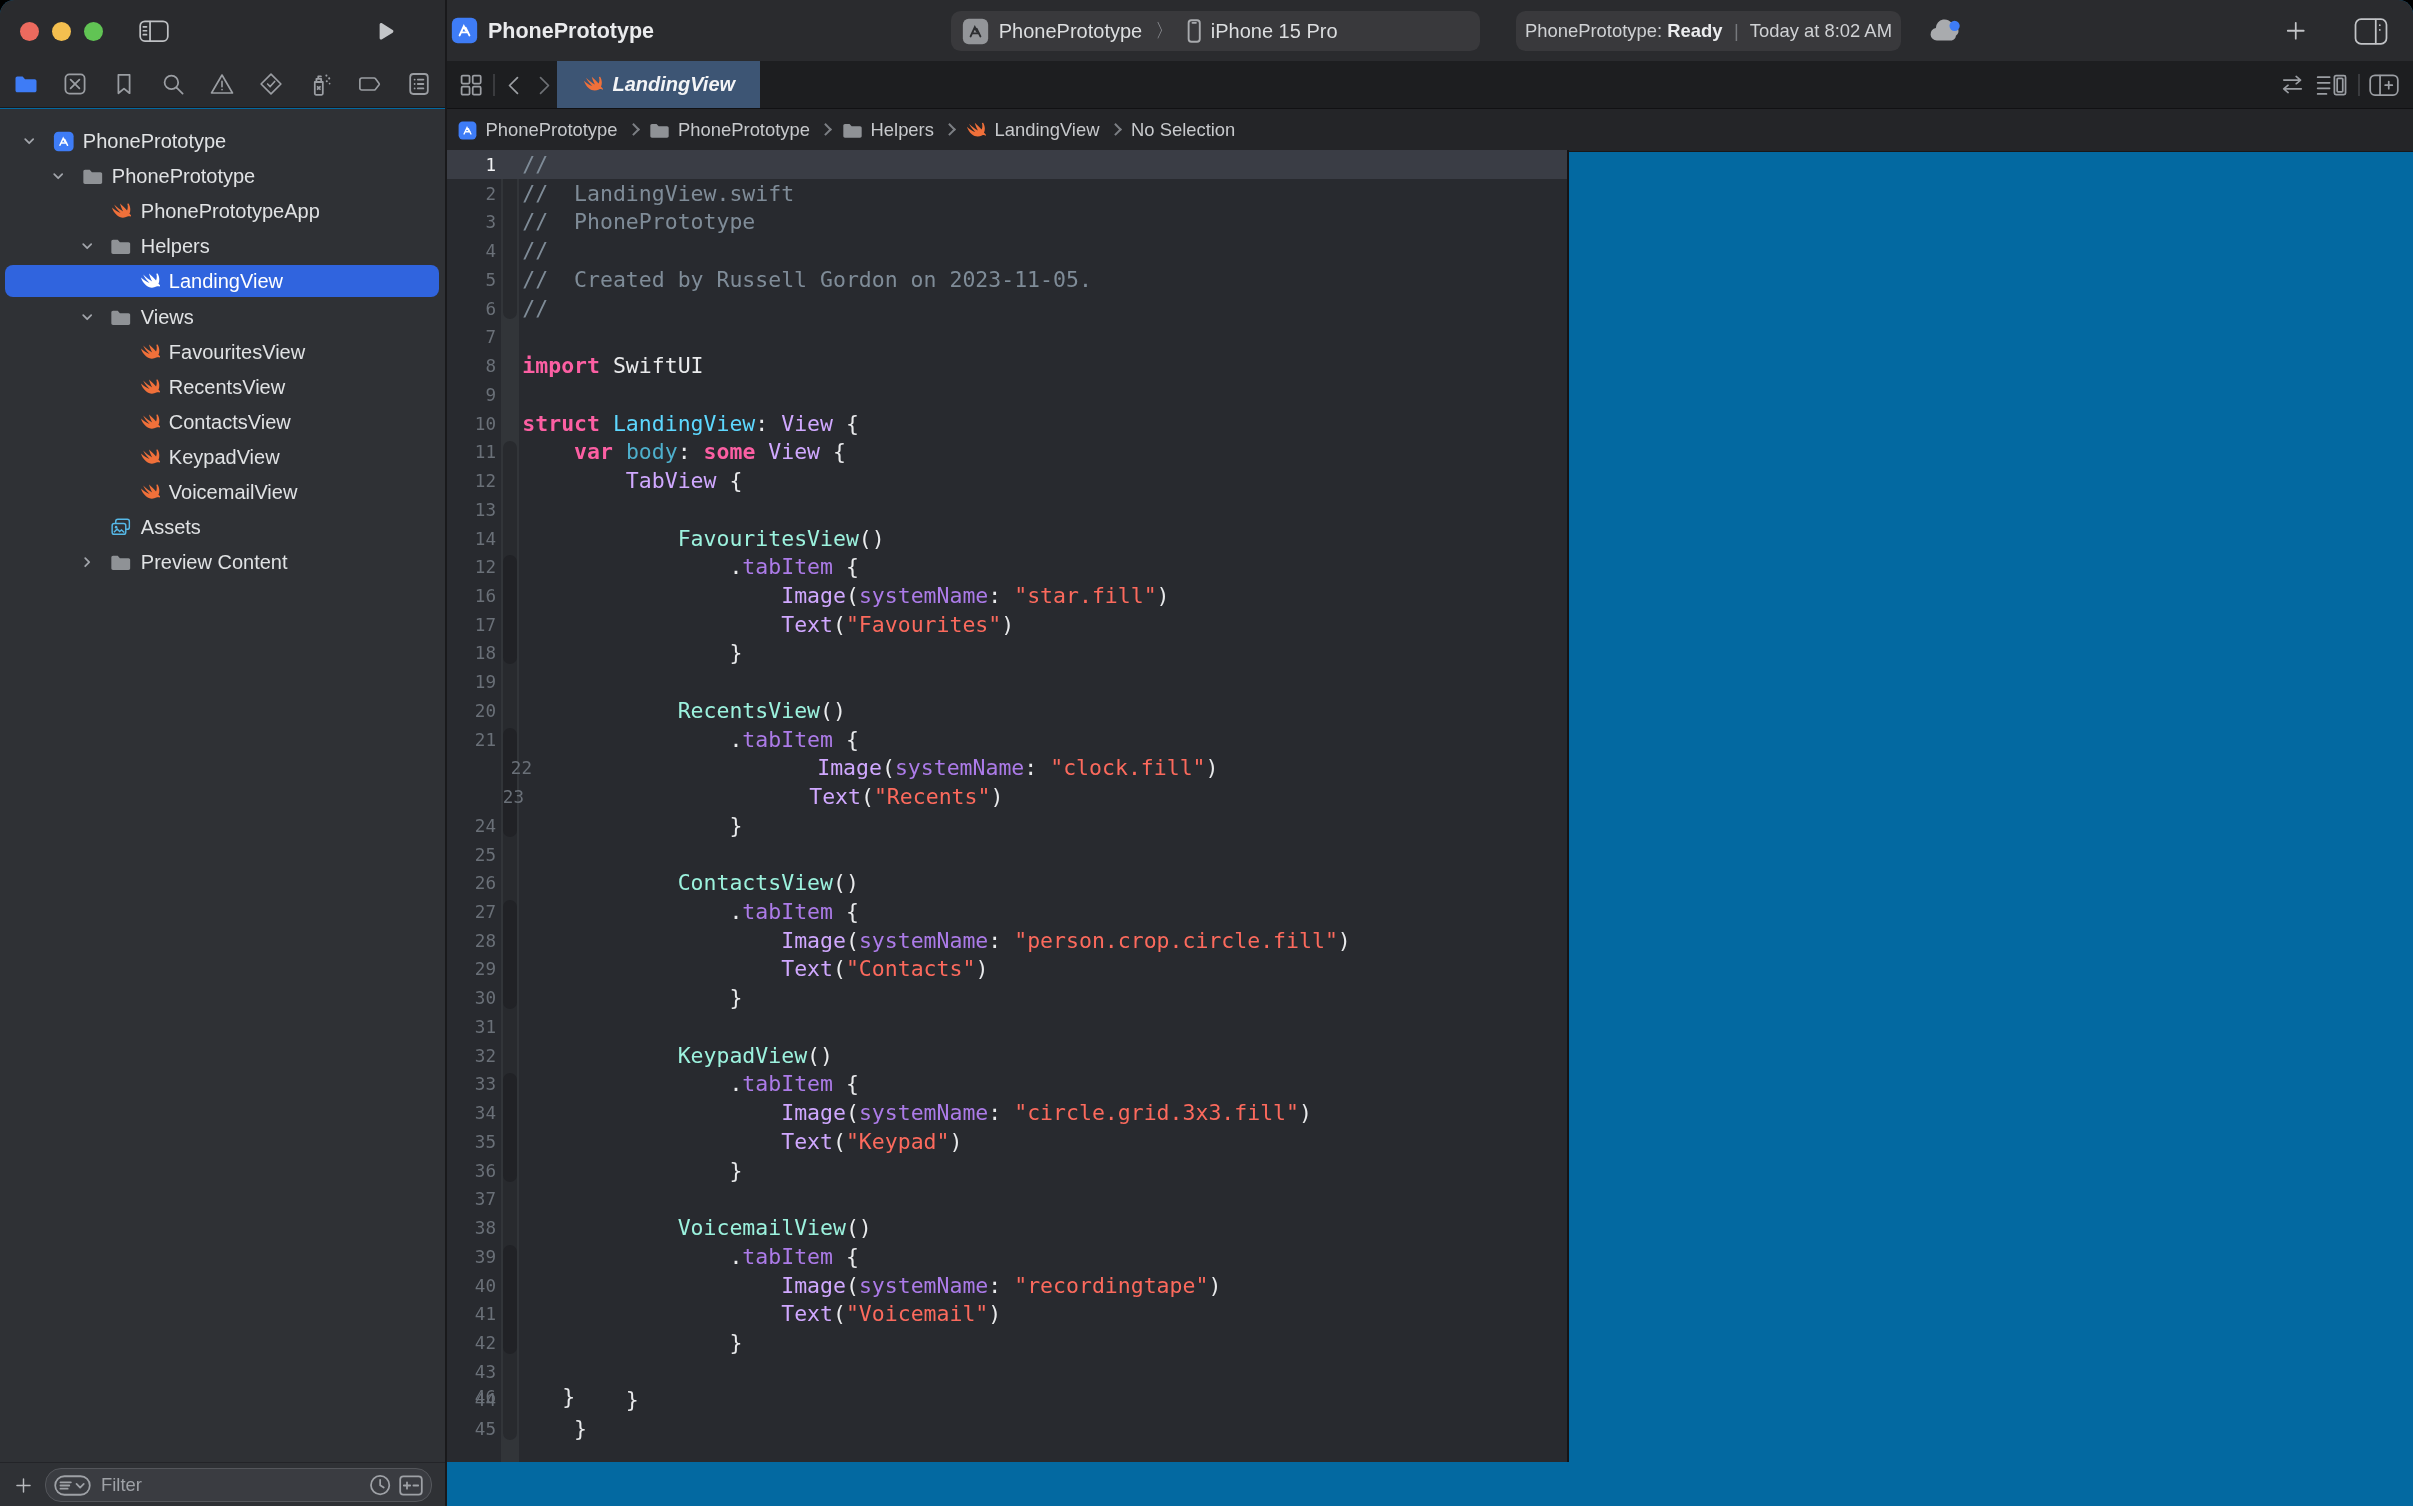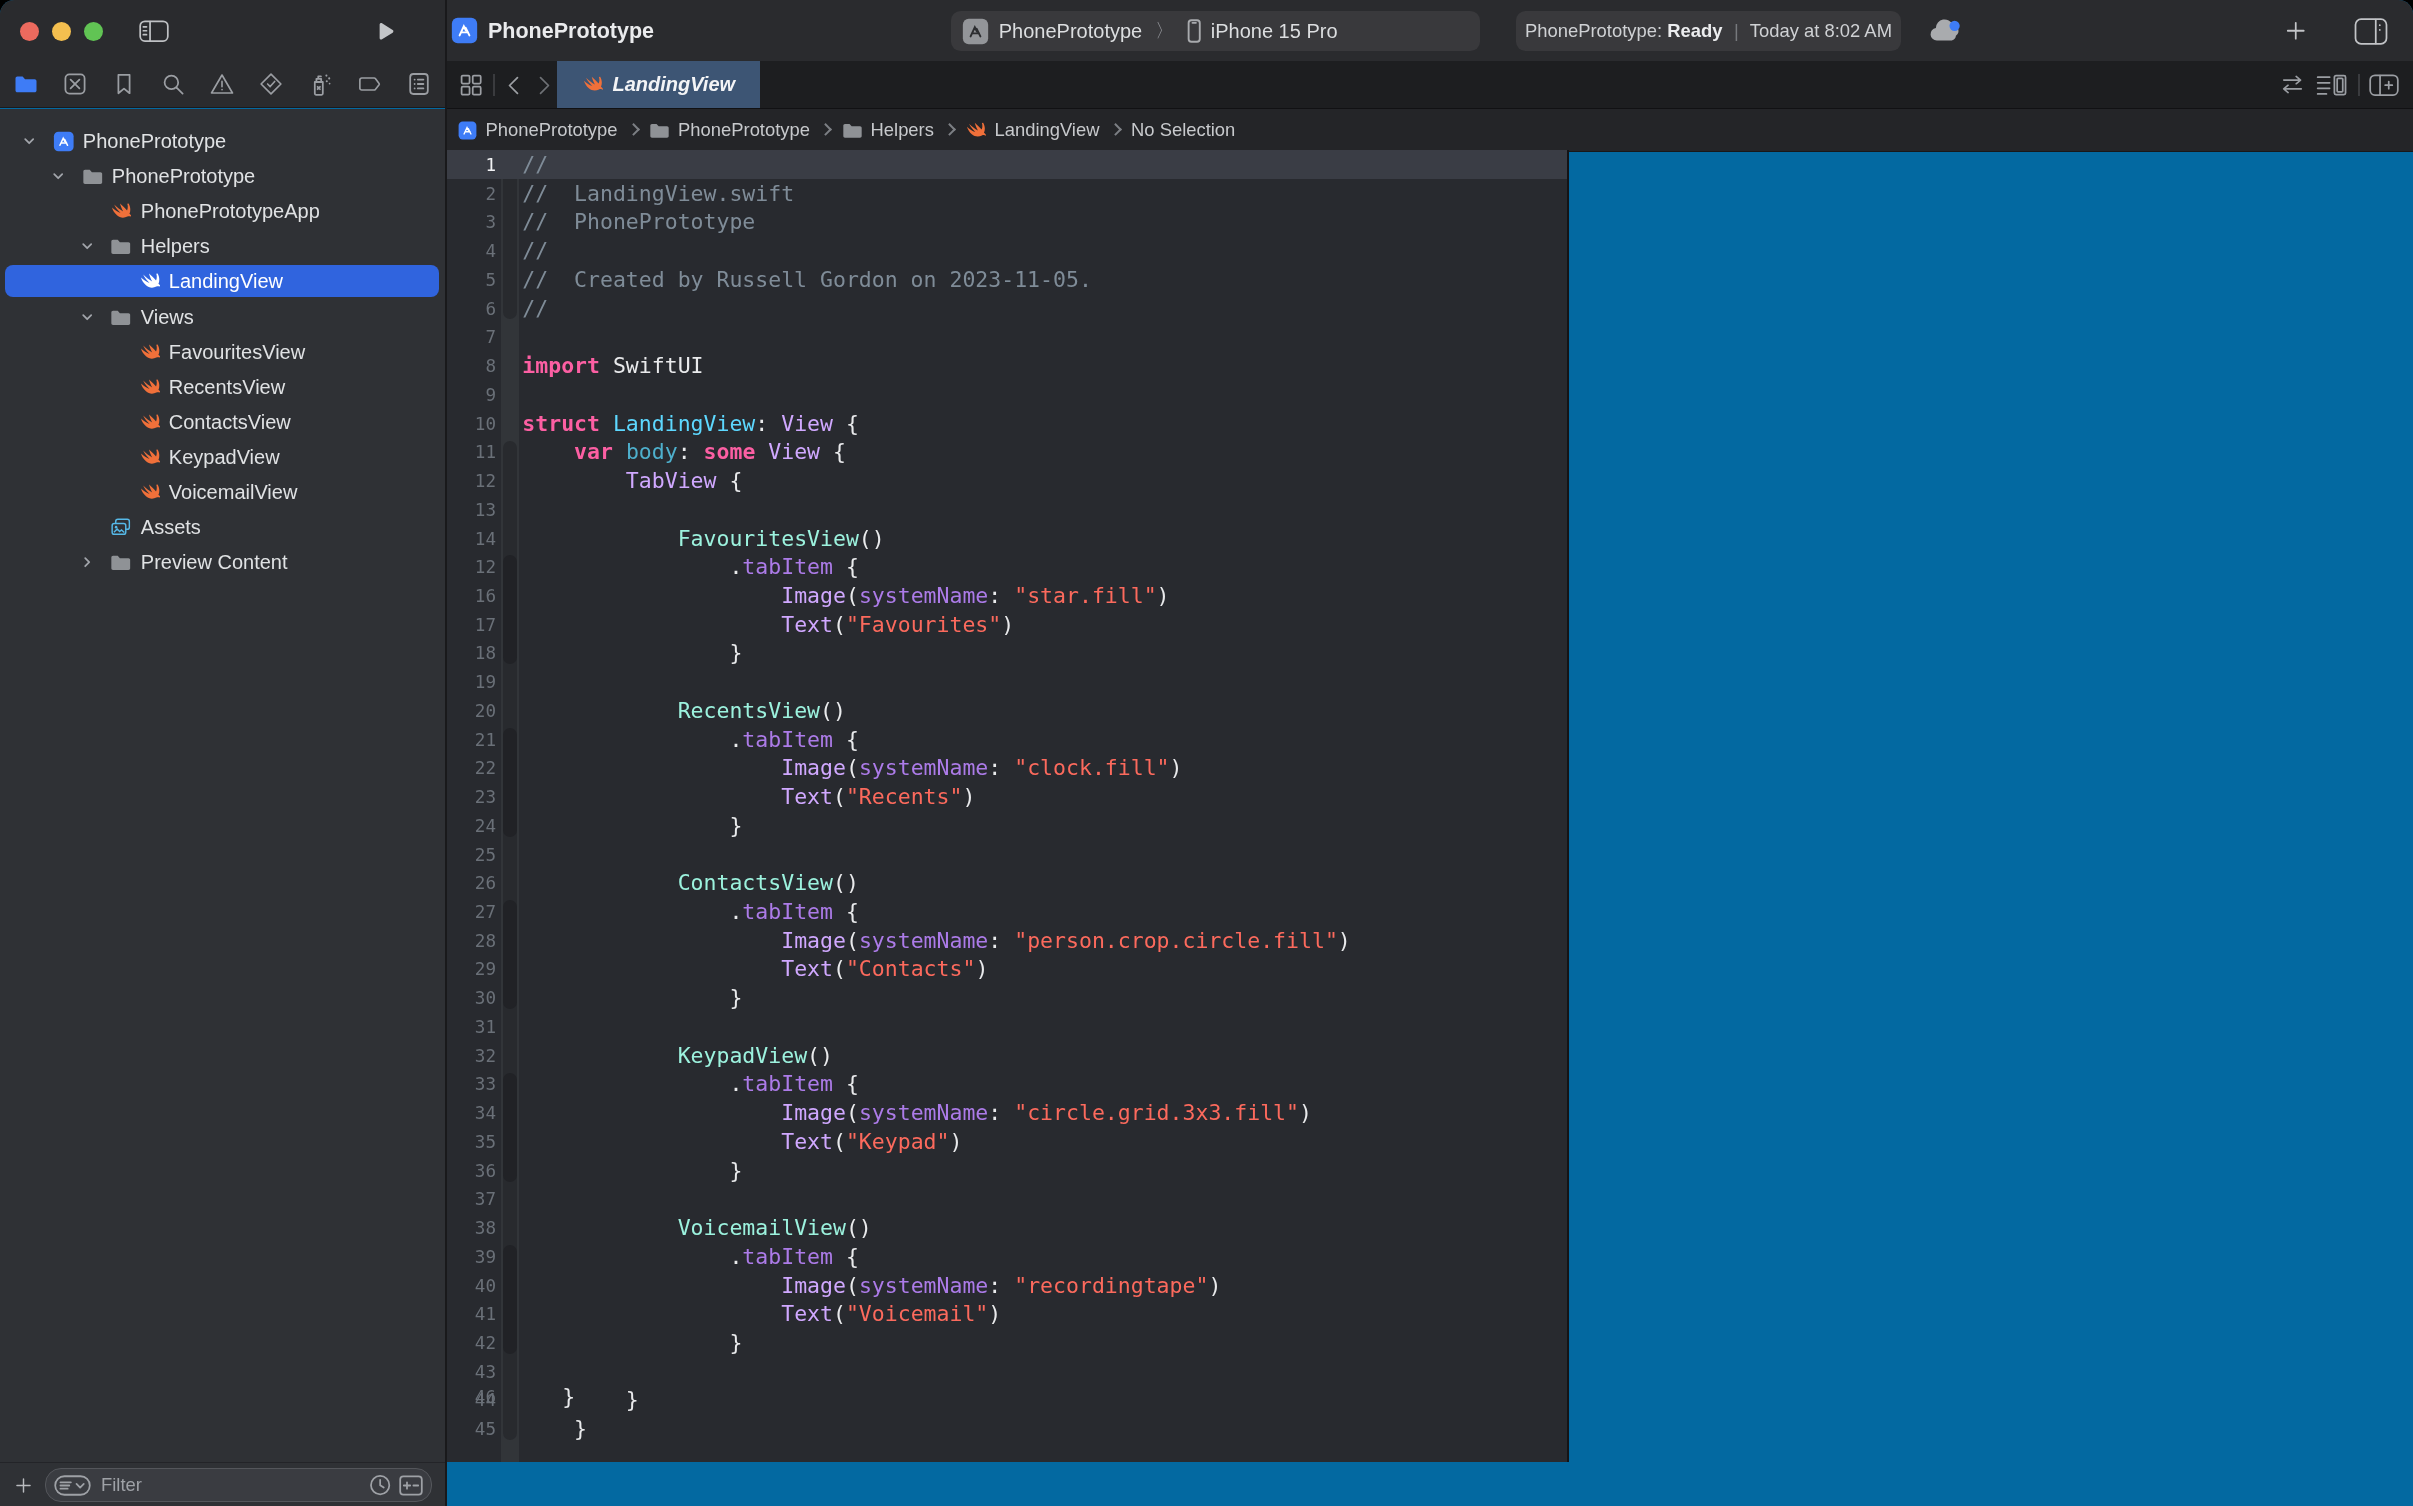--- a/index.html
+++ b/index.html
@@ -598,26 +598,26 @@
         <div class="code-line" style="top: 546px;">
           <span class="gutter">20</span>
           <span class="rib-space"></span>
           <span class="code-text"><span class="tok-p">            </span><span class="tok-j">RecentsView</span><span class="tok-p">()</span></span>
         </div>
         <div class="code-line" style="top: 575px;">
           <span class="gutter">21</span>
           <span class="rib-space"></span>
           <span class="code-text"><span class="tok-p">                .</span><span class="tok-m">tabItem</span><span class="tok-p"> {</span></span>
         </div>
-        <div class="code-line" style="top: 603px;">
+        <div class="code-line" style="top: 603px; padding-left: 36px;">
           <span class="gutter">22</span>
           <span class="rib-space"></span>
           <span class="code-text"><span class="tok-p">                    </span><span class="tok-t">Image</span><span class="tok-p">(</span><span class="tok-m">systemName</span><span class="tok-p">: </span><span class="tok-s">"clock.fill"</span><span class="tok-p">)</span></span>
         </div>
-        <div class="code-line" style="top: 632px;">
+        <div class="code-line" style="top: 632px; padding-left: 28px;">
           <span class="gutter">23</span>
           <span class="rib-space"></span>
           <span class="code-text"><span class="tok-p">                    </span><span class="tok-t">Text</span><span class="tok-p">(</span><span class="tok-s">"Recents"</span><span class="tok-p">)</span></span>
         </div>
         <div class="code-line" style="top: 661px;">
           <span class="gutter">24</span>
           <span class="rib-space"></span>
           <span class="code-text"><span class="tok-p">                }</span></span>
         </div>
         <div class="code-line" style="top: 690px;">

